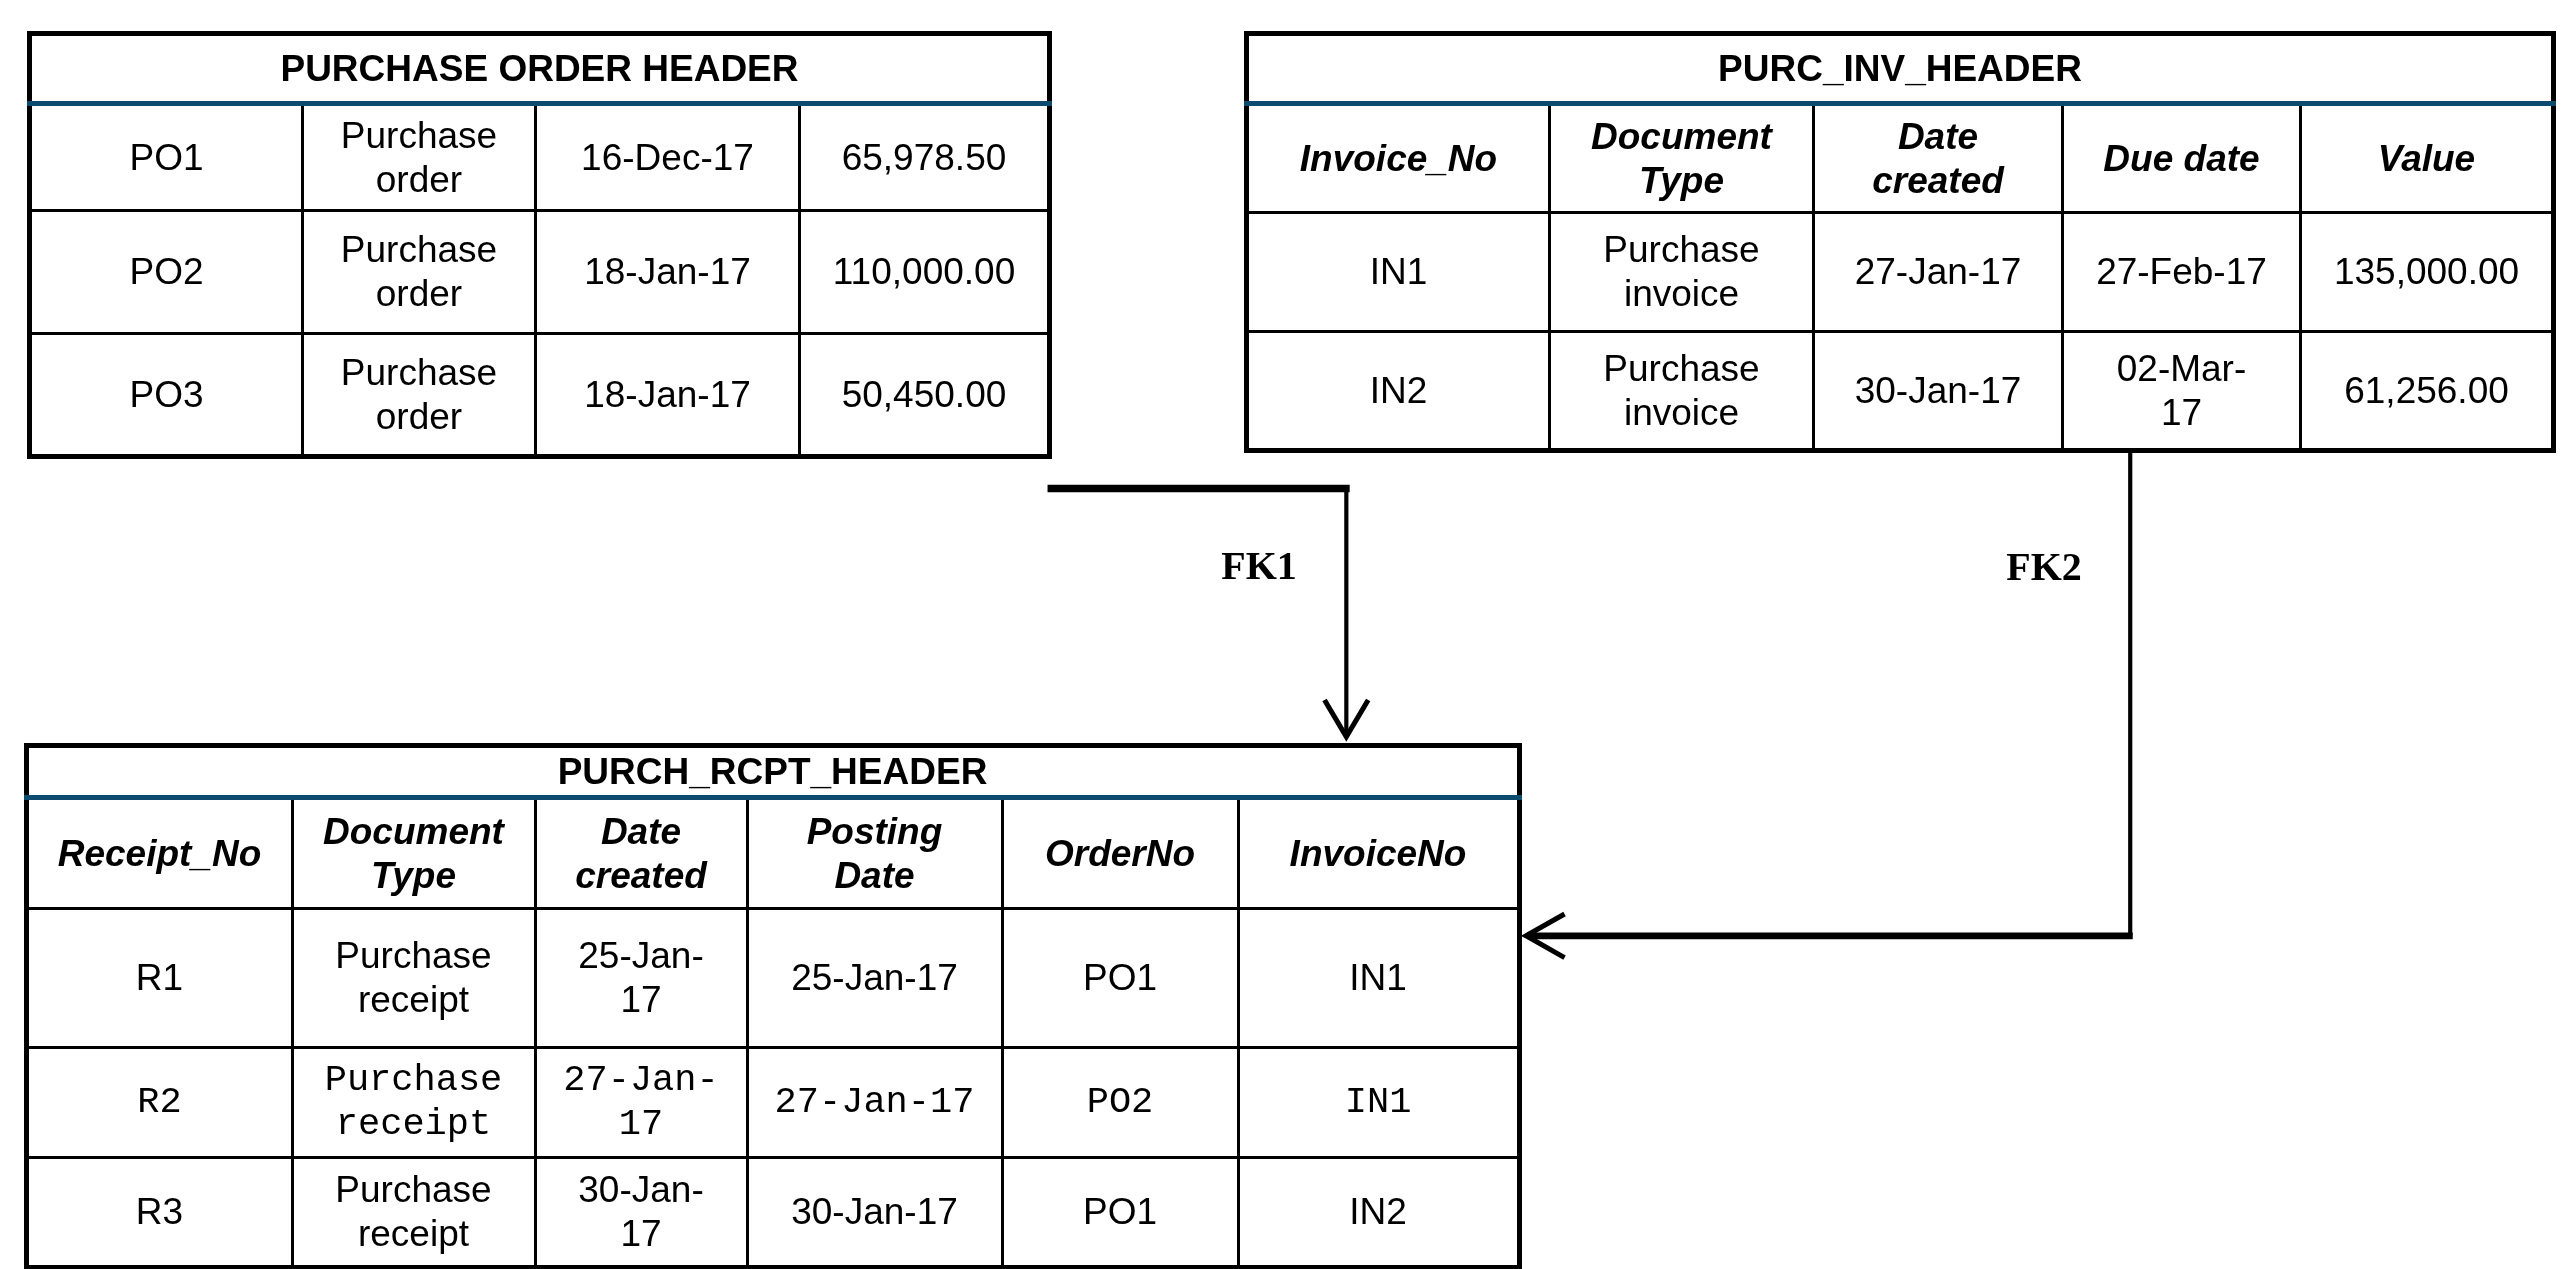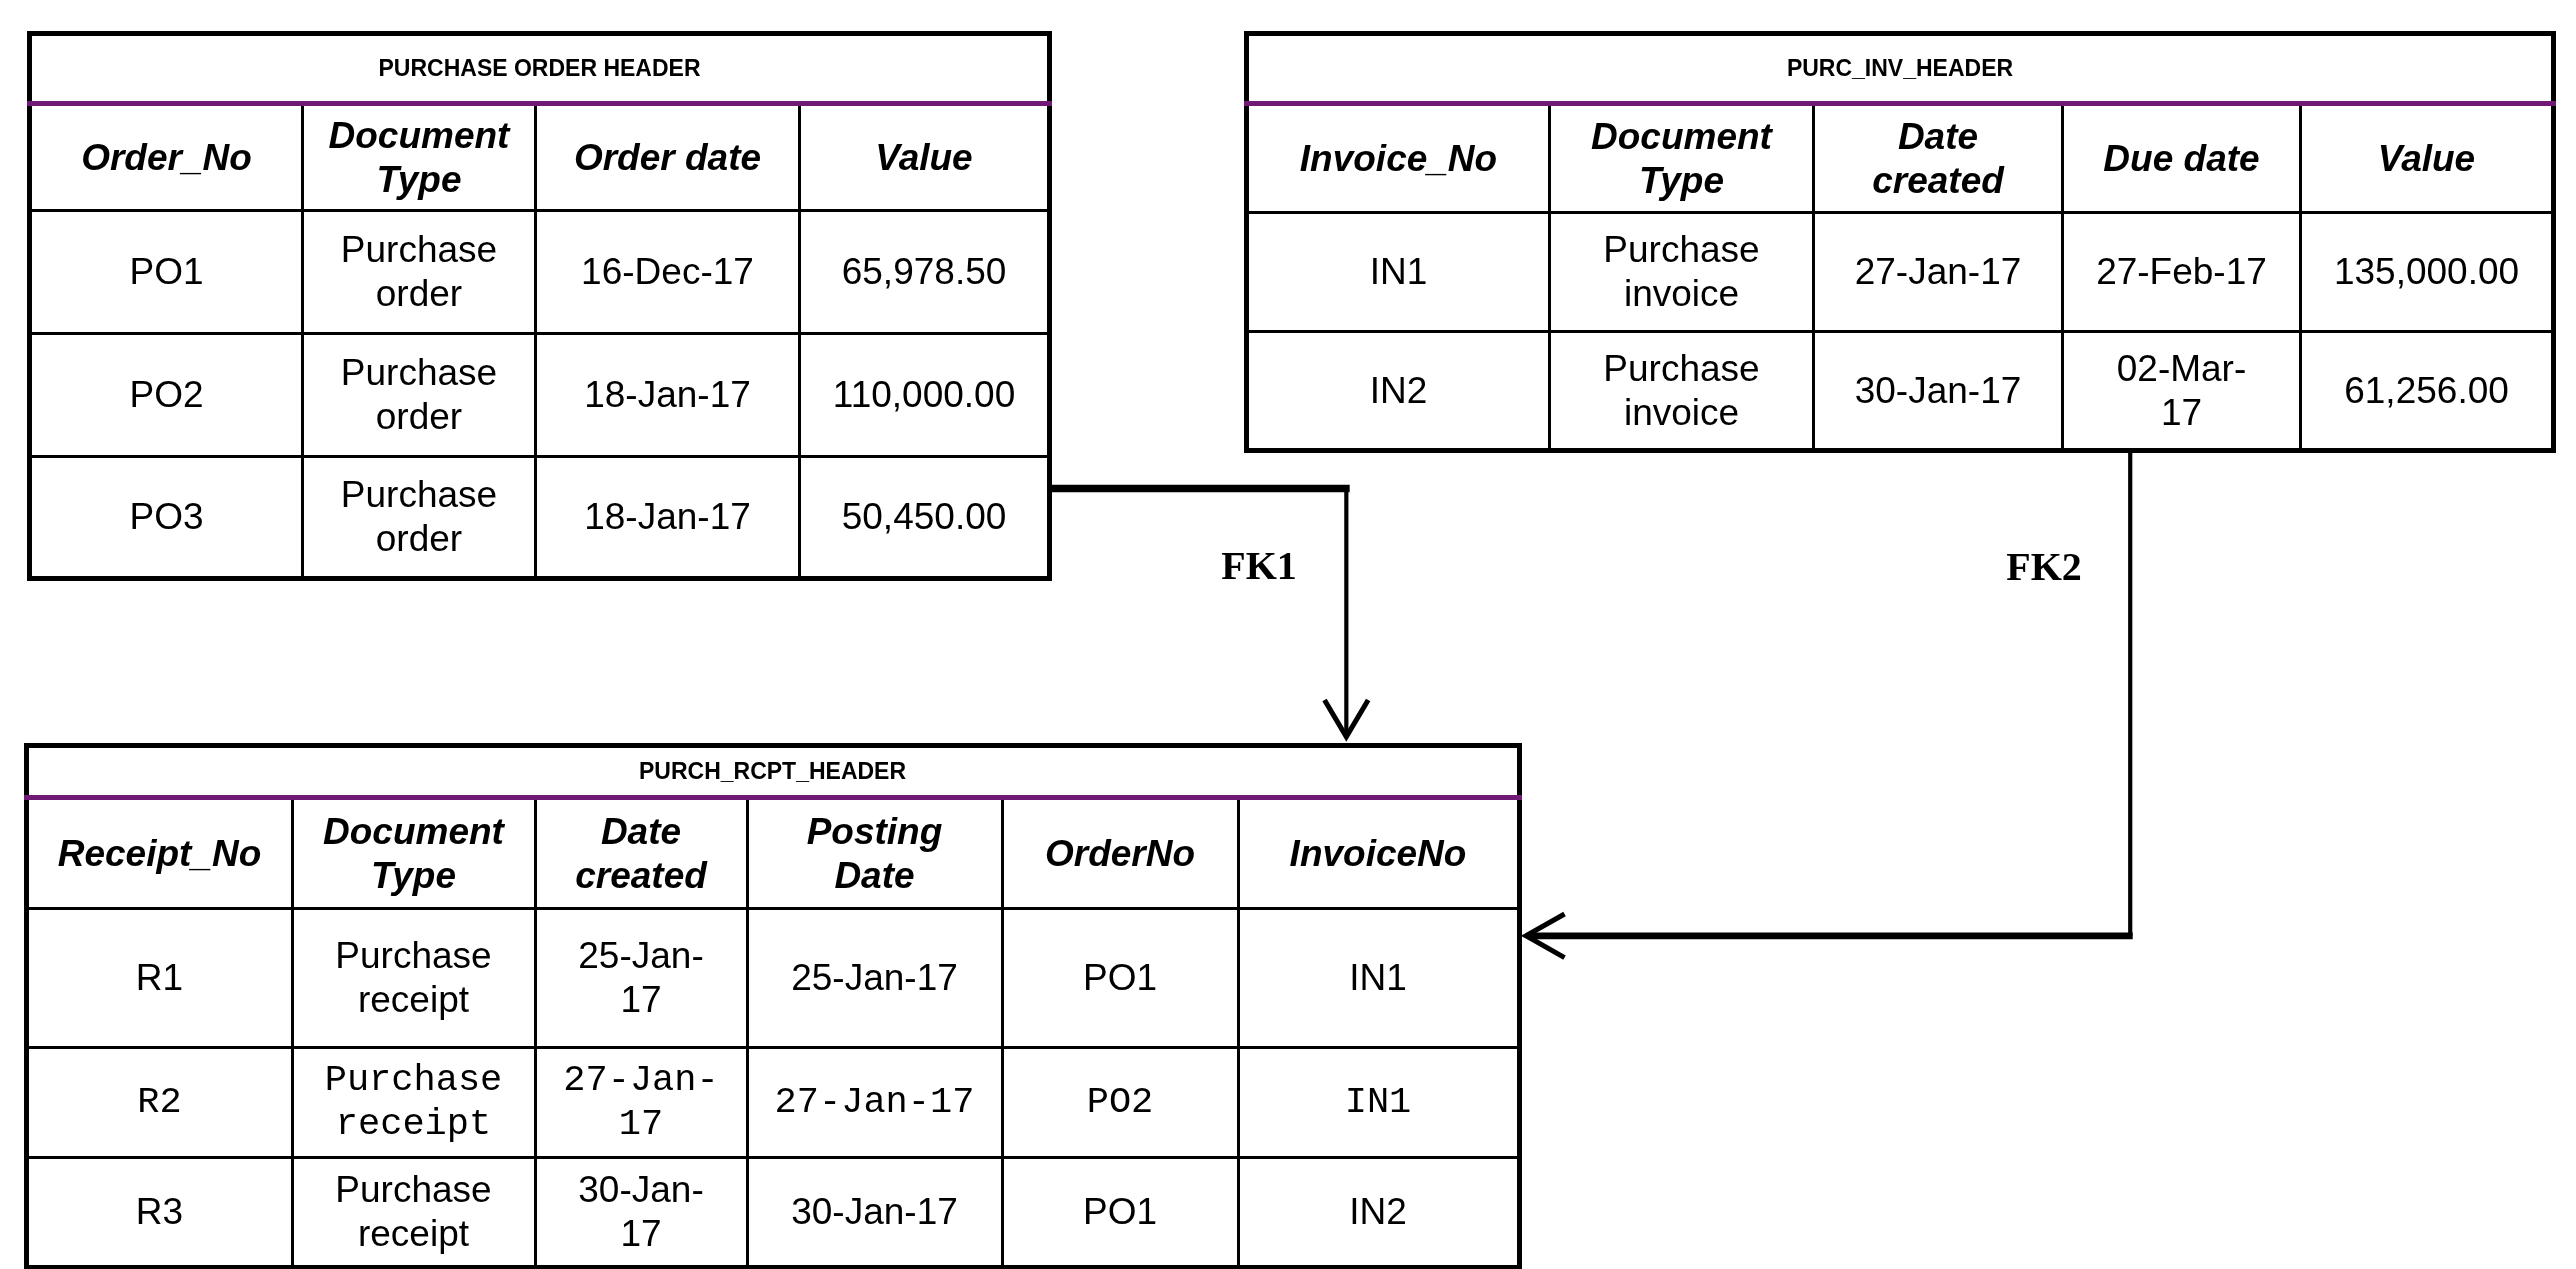--- a/index.html
+++ b/index.html
@@ -33,23 +33,23 @@
     padding: 0;
     text-align: center;
     vertical-align: middle;
     white-space: pre-line;
     font-size: 37px;
     line-height: 1.18;
     overflow: hidden;
   }
   .title-row th {
     font-weight: 700;
-    font-size: 23px;
+    font-size: 37px;
     font-style: normal;
-    border-bottom: 5px solid #701a75;
+    border-bottom: 5px solid #0c4a6e;
     line-height: 1.0;
   }
   .header-row td {
     font-style: italic;
     font-weight: 700;
   }
 
   
   #po-table { left: 27px; top: 31px; width: 1021px; }
   #po-table .c0 { width: 273px; }
@@ -125,27 +125,20 @@
     <colgroup>
         <col class="c0">
         <col class="c1">
         <col class="c2">
         <col class="c3">
       </colgroup>
     <tbody>
       <tr class="title-row">
         <th colspan="4">PURCHASE ORDER HEADER</th>
       </tr>
-      <tr class="header-row">
-        <td>Order_No</td>
-        <td>Document
-Type</td>
-        <td>Order date</td>
-        <td>Value</td>
-      </tr>
       <tr>
         <td>PO1</td>
         <td>Purchase
 order</td>
         <td>16-Dec-17</td>
         <td>65,978.50</td>
       </tr>
       <tr>
         <td>PO2</td>
         <td>Purchase

